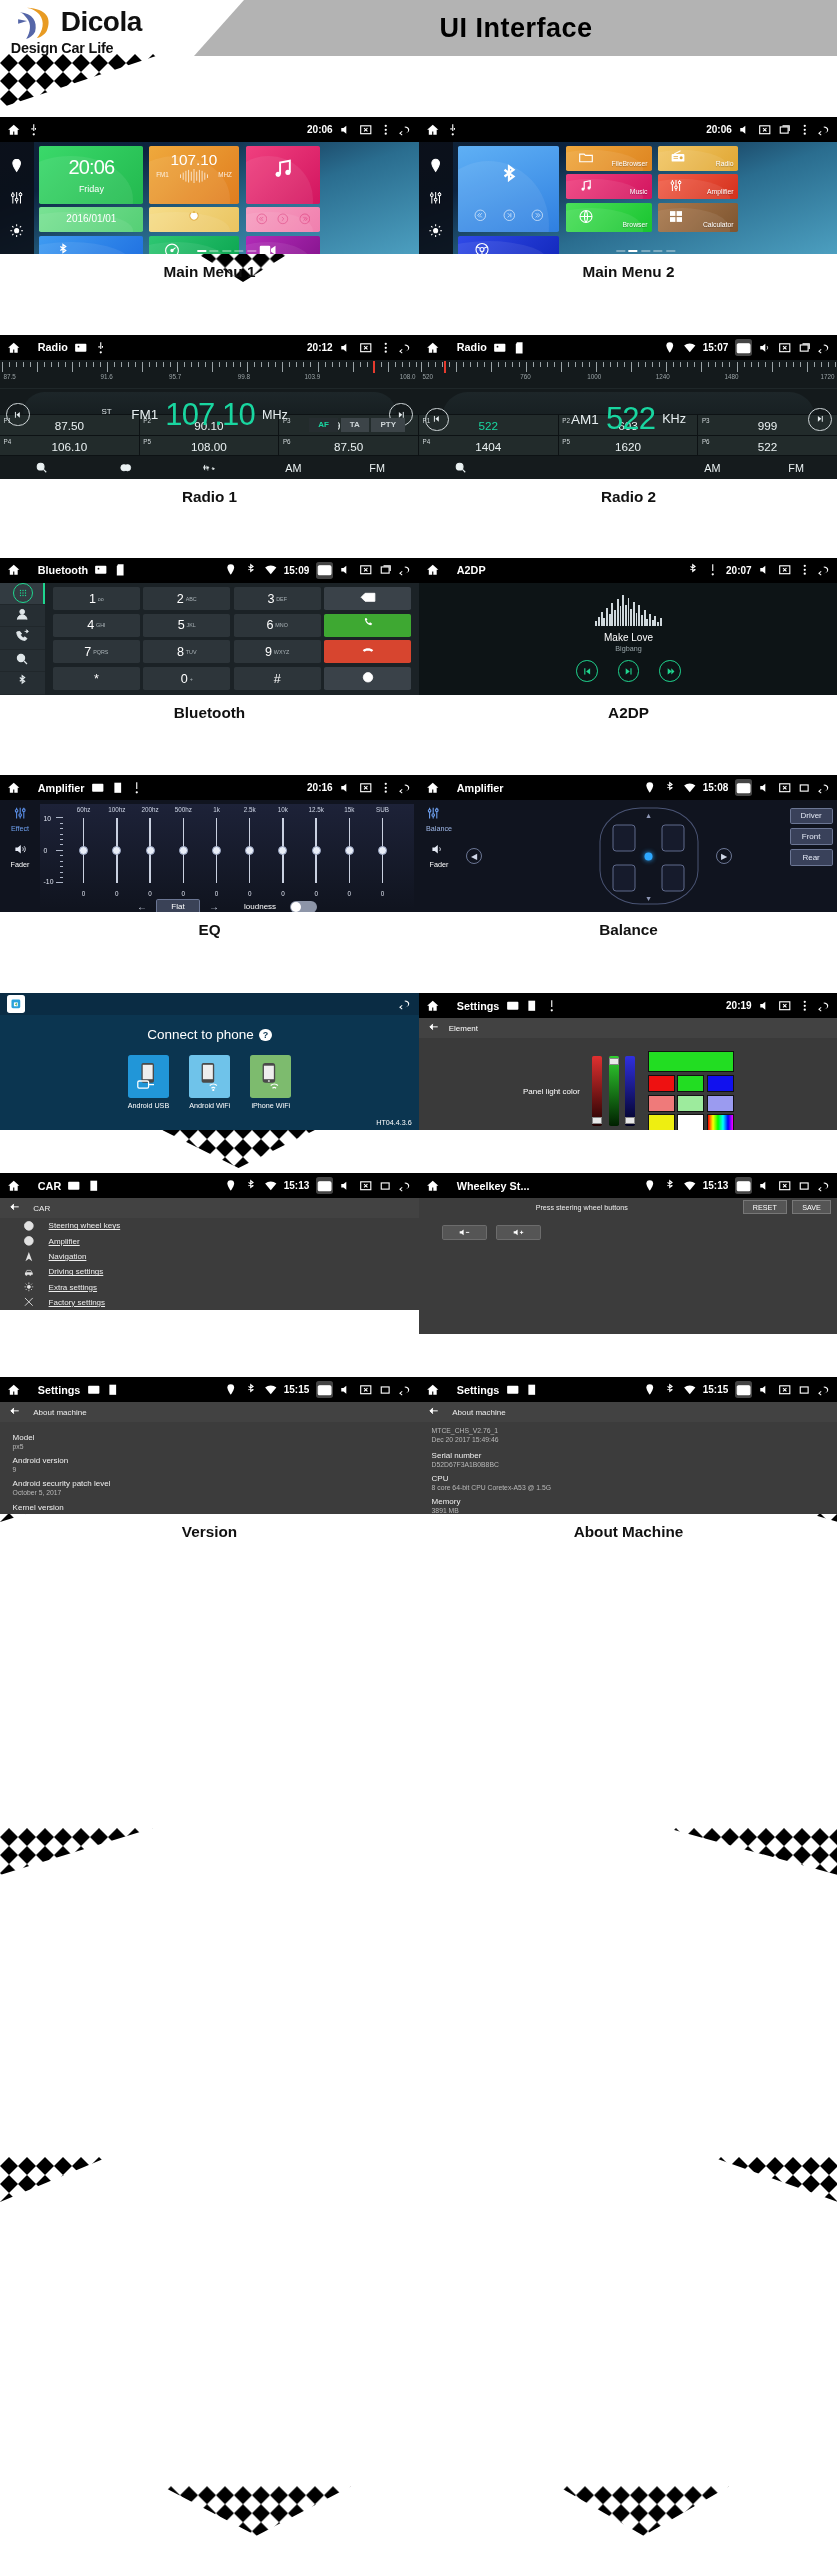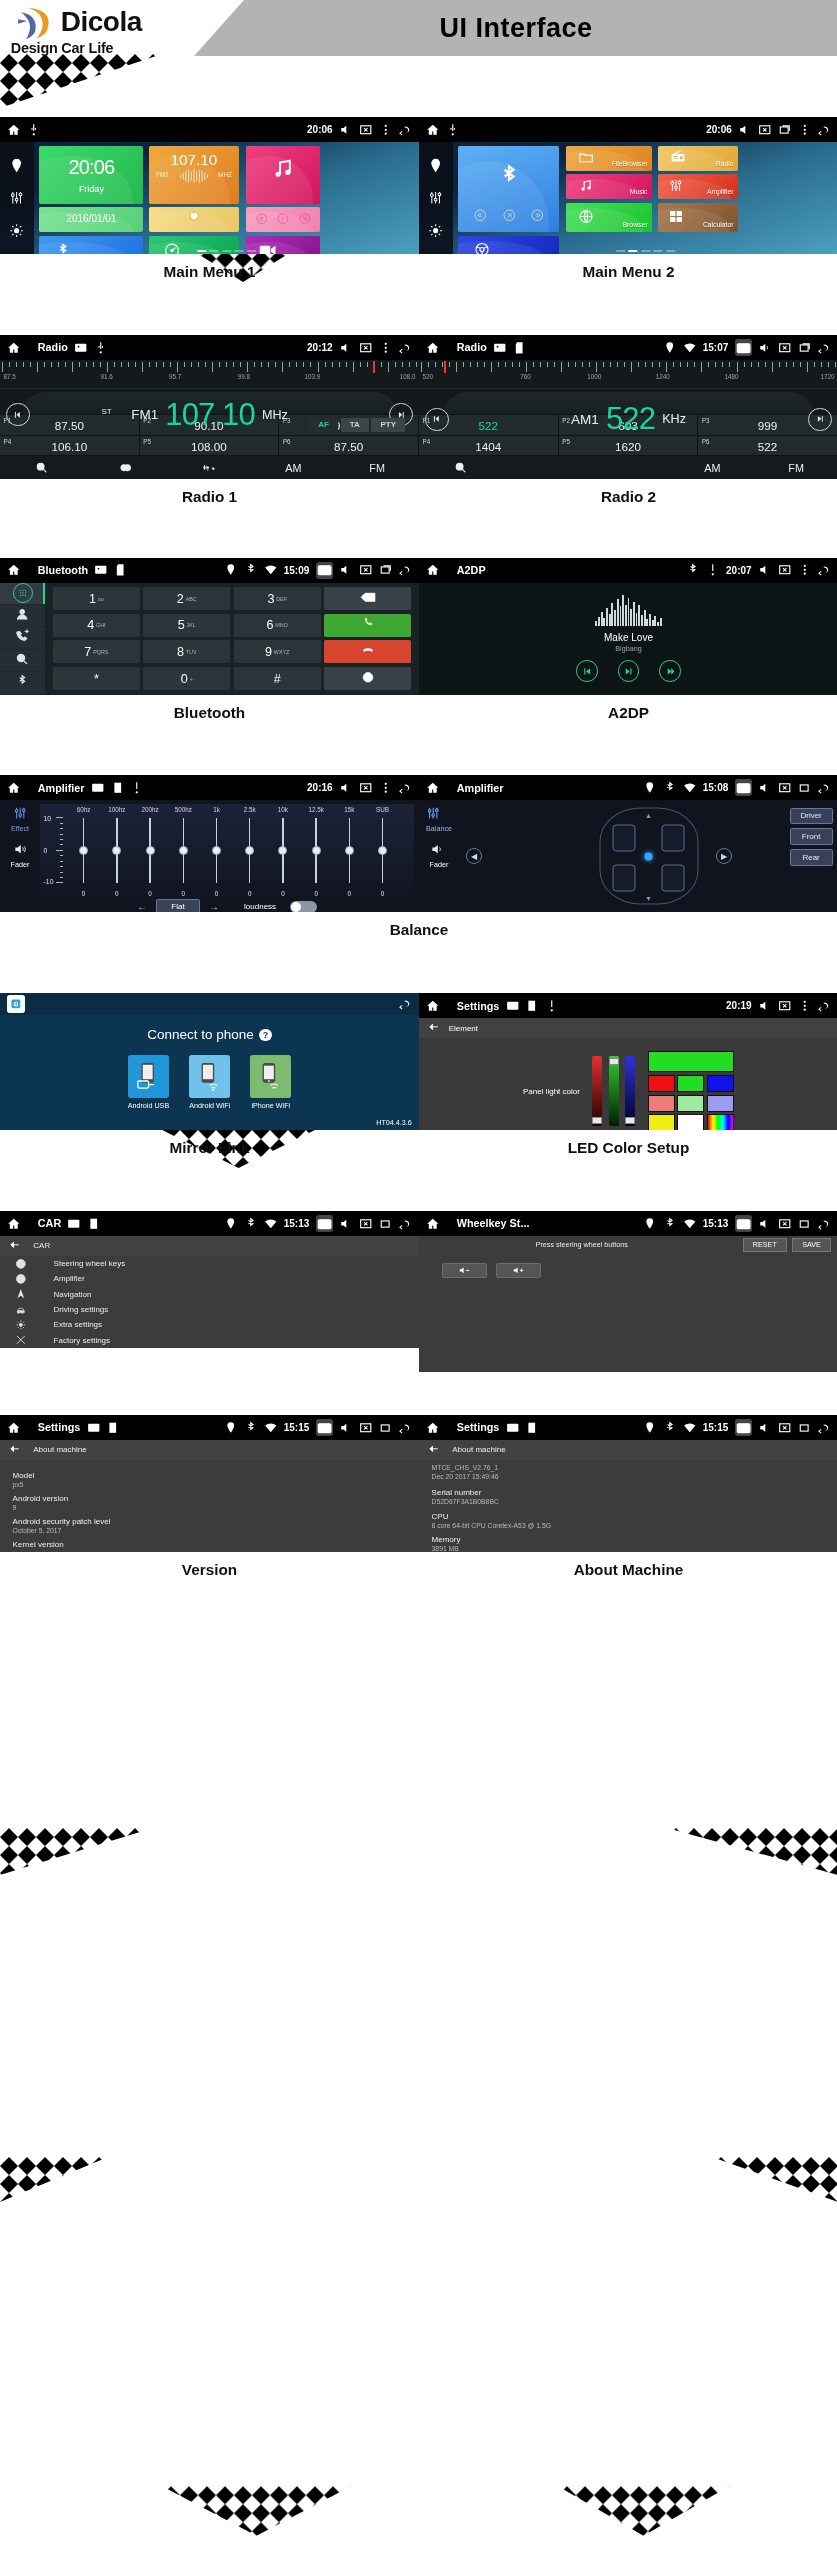--- a/index.html
+++ b/index.html
@@ -208,21 +208,21 @@
   .led-sl { width:10px; height:70px; border-radius:1.8px; position:relative; }
   .led-sl i { position:absolute; width:10px; height:7.2px; background:#e8e8e8; border:0.9px solid #888; }
   .led-swatches { display:grid; grid-template-columns:repeat(3,27px); grid-gap:2.7px; }
   .led-swatches div { height:17px; border:0.9px solid #111; }
   .led-wide { grid-column:1 / span 3; height:21.6px !important; }
 
   
   .setup { width:419px; height:137px; background:#3c3c3c; position:relative; color:#eee; }
   .sub-head { height:20px; background:#424242; display:flex; align-items:center; gap:12.6px; padding:0 9px; font-size:8px; }
   .sub-head svg { width:11.7px; height:11.7px; fill:#fff; }
-  .s-item { height:15.3px; display:flex; align-items:center; gap:26px; padding:0 15px; font-size:8px; }
+  .s-item { height:15.3px; display:flex; align-items:center; gap:13px; padding:0 23px; font-size:8px;text-decoration:underline; }
   .s-item .si { width:12.6px; height:12.6px; display:flex; align-items:center; justify-content:center; }
   .s-item svg { width:11.7px; height:11.7px; fill:#e2e2e2; }
 
   
   .swc { width:419px; height:161px; background:#3c3c3c; position:relative; color:#eee; }
   .swc-bar { height:18px; display:flex; align-items:center; justify-content:space-between; gap:5.4px; font-size:7.2px; padding:0 7.2px; }
   .swc-bar .spacer { flex:1; }
   .swc-bar span.btn { background:#555; border:0.9px solid #777; padding:1.8px 9px; font-size:7.2px; color:#fff; }
   .swc-keys { display:flex; gap:9px; padding:9px 0 0 23.4px; }
   .swc-key { width:45px; height:15.3px; background:#555; border:0.9px solid #6c6c6c; border-radius:1.8px;
@@ -1674,20 +1674,21 @@
             <span>Driver</span>
             <span>Front</span>
             <span>Rear</span>
           </div>
 
         </div>
       </div>
     </div>
   </div>
   <div class="caption-row">
+    <div class="caption">EQ</div>
     <div class="caption">Balance</div>
   </div>
 </div>
 
 <div class="row" style="margin-top:43px">
   <div class="screens">
 
     <div class="screen ml">
       <div class="ml-top">
         <span class="ml-badge">
@@ -1822,24 +1823,20 @@
           <div style="background:#ef7a7a"></div>
           <div style="background:#9deb9d"></div>
           <div style="background:#9b9bf0"></div>
           <div style="background:#eeee11"></div>
           <div style="background:#ffffff"></div>
           <div style="background:linear-gradient(90deg,#f00,#ff0,#0f0,#0ff,#00f,#f0f)"></div>
         </div>
       </div>
     </div>
   </div>
-  <div class="caption-row">
-    <div class="caption">Mirror Link</div>
-    <div class="caption">LED Color Setup</div>
-  </div>
 </div>
 
 <div class="row" style="margin-top:43px">
   <div class="screens">
 
     <div class="screen setup">
       <div class="sbar">
         <span class="ic">
             <svg viewBox="0 0 24 24">
               <path d="M12 3 2 12h3v9h6v-6h2v6h6v-9h3z"></path>

